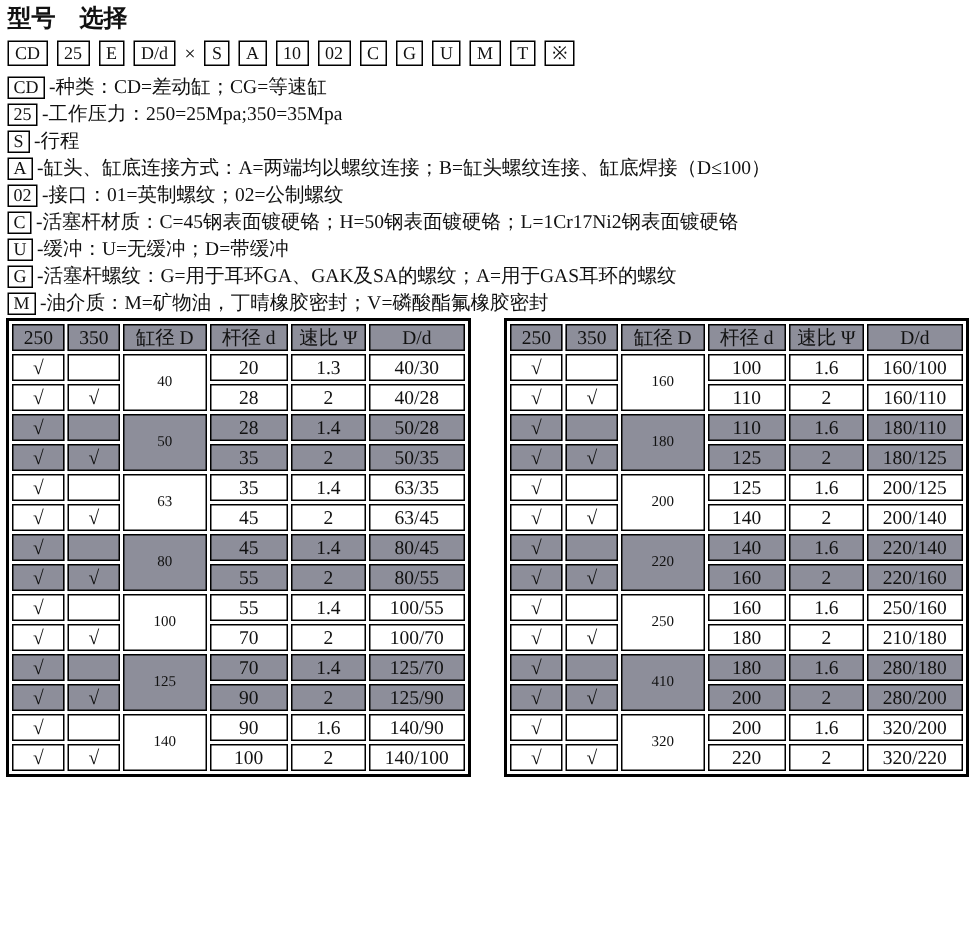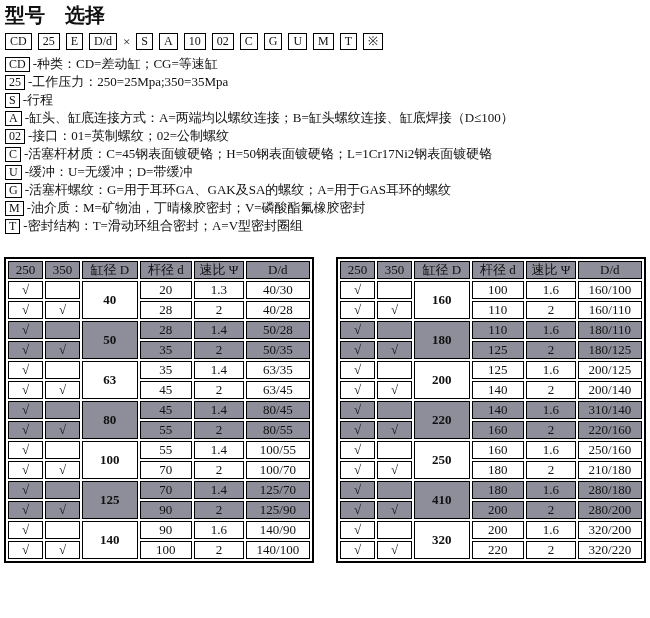--- a/index.html
+++ b/index.html
@@ -7,21 +7,21 @@
   body {
     width: 650px; height: 618px;
     background: #ffffff;
     color: #111111;
     font-family: "Liberation Serif", "DejaVu Serif", serif;
     overflow: hidden;
   }
   .page { padding: 2px 4px 0 4px; }
 
   .title {
-    font-size: 20px;
+    font-size: 16px;
     font-weight: bold;
     margin: 0 0 3px 1px;
     white-space: pre;
   }
 
   .code-row {
     display: flex;
     align-items: center;
     gap: 6px;
     margin: 2px 0 4px 1px;
@@ -46,21 +46,21 @@
     border: 1px solid #000;
     font-size: 12px;
     line-height: 13px;
     padding: 0 3px;
     min-width: 12px;
     text-align: center;
     margin-right: 3px;
     background: #fff;
   }
 
-  .tables { display: flex; gap: 22px; margin-top: 22px; justify-content: space-between; }
+  .tables { display: flex; gap: 22px; margin-top: 1px; justify-content: space-between; }
   table.sel-table {
     flex: 1;
     table-layout: fixed;
     border-collapse: separate;
     border-spacing: 2px;
     border: 2px solid #000;
     background: #fff;
   }
   .sel-table th, .sel-table td {
     border: 1px solid #000;
@@ -69,21 +69,21 @@
     font-size: 13px;
     font-weight: normal;
     padding: 0;
     height: 16px;
     line-height: 16px;
     overflow: hidden;
     white-space: nowrap;
   }
   .sel-table thead th { background: var(--shaded, #8d8e9a); }
   .sel-table tr.shaded td { background: var(--shaded, #8d8e9a); }
-  .sel-table td.bore { font-size: 13px; font-weight: bold; }
+  .sel-table td.bore { font-size: 10px; }
 </style>
 </head>
 <body style="--shaded: #8d8e9a; background: rgb(255, 255, 255); color: rgb(17, 17, 17);">
 
 <div class="page">
   <div class="title">型号　选择</div>
   <div class="code-row" id="code-row">
       <span class="code-box">CD</span>
       <span class="code-box">25</span>
       <span class="code-box">E</span>
@@ -103,21 +103,20 @@
   <div class="definitions" id="definitions">
       <div class="def-row"><span class="def-code">CD</span><span class="def-text">-种类：CD=差动缸；CG=等速缸</span></div>
       <div class="def-row"><span class="def-code">25</span><span class="def-text">-工作压力：250=25Mpa;350=35Mpa</span></div>
       <div class="def-row"><span class="def-code">S</span><span class="def-text">-行程</span></div>
       <div class="def-row"><span class="def-code">A</span><span class="def-text">-缸头、缸底连接方式：A=两端均以螺纹连接；B=缸头螺纹连接、缸底焊接（D≤100）</span></div>
       <div class="def-row"><span class="def-code">02</span><span class="def-text">-接口：01=英制螺纹；02=公制螺纹</span></div>
       <div class="def-row"><span class="def-code">C</span><span class="def-text">-活塞杆材质：C=45钢表面镀硬铬；H=50钢表面镀硬铬；L=1Cr17Ni2钢表面镀硬铬</span></div>
       <div class="def-row"><span class="def-code">U</span><span class="def-text">-缓冲：U=无缓冲；D=带缓冲</span></div>
       <div class="def-row"><span class="def-code">G</span><span class="def-text">-活塞杆螺纹：G=用于耳环GA、GAK及SA的螺纹；A=用于GAS耳环的螺纹</span></div>
       <div class="def-row"><span class="def-code">M</span><span class="def-text">-油介质：M=矿物油，丁晴橡胶密封；V=磷酸酯氟橡胶密封</span></div>
-      <div class="def-row"><span class="def-code">T</span><span class="def-text">-密封结构：T=滑动环组合密封；A=V型密封圈组</span></div>
     </div>
   <div class="tables">
     <table class="sel-table" id="table-left">
         <colgroup>
           <col style="width: 12%;">
           <col style="width: 12%;">
           <col style="width: 19%;">
           <col style="width: 18%;">
           <col style="width: 17%;">
           <col style="width: 22%;">
@@ -304,21 +303,21 @@
             <td>140</td>
             <td>2</td>
             <td>200/140</td>
           </tr>
           <tr class="shaded">
             <td>√</td>
             <td></td>
             <td class="bore" rowspan="2">220</td>
             <td>140</td>
             <td>1.6</td>
-            <td>310/140</td>
+            <td>220/140</td>
           </tr>
           <tr class="shaded">
             <td>√</td>
             <td>√</td>
             <td>160</td>
             <td>2</td>
             <td>220/160</td>
           </tr>
           <tr>
             <td>√</td>

